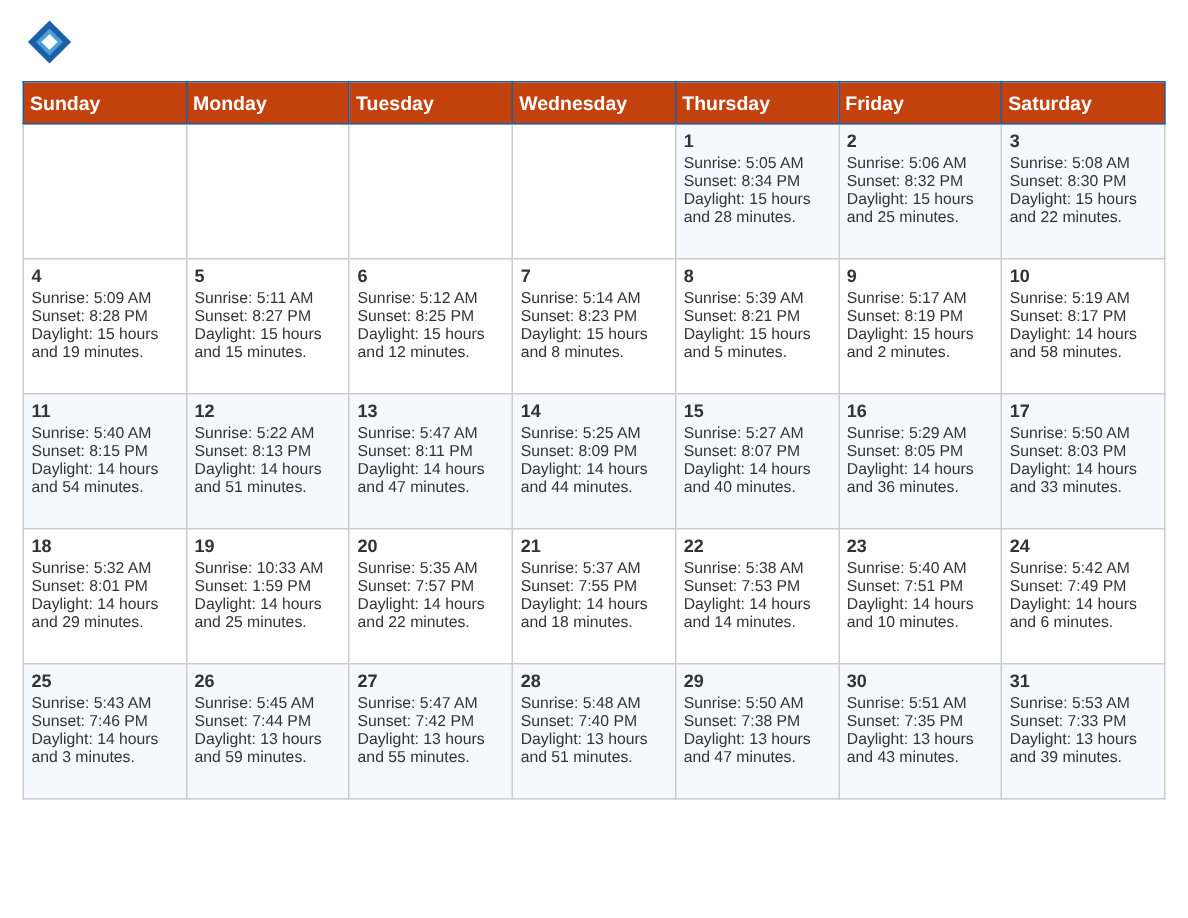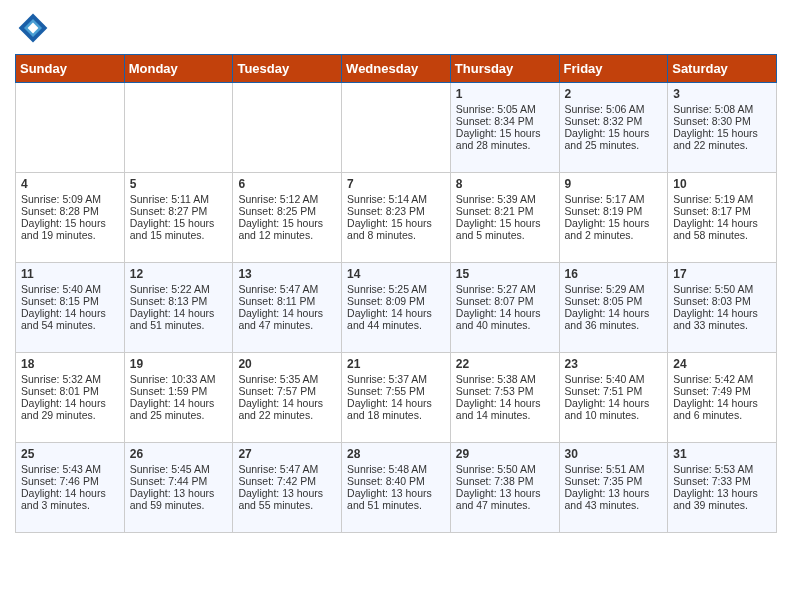--- a/index.html
+++ b/index.html
@@ -317,21 +317,21 @@
         <td>
           <span class="day-num">27</span>
           <div>Sunrise: 5:47 AM</div>
           <div>Sunset: 7:42 PM</div>
           <div>Daylight: 13 hours</div>
           <div>and 55 minutes.</div>
         </td>
         <td>
           <span class="day-num">28</span>
           <div>Sunrise: 5:48 AM</div>
-          <div>Sunset: 8:40 PM</div>
+          <div>Sunset: 7:40 PM</div>
           <div>Daylight: 13 hours</div>
           <div>and 51 minutes.</div>
         </td>
         <td>
           <span class="day-num">29</span>
           <div>Sunrise: 5:50 AM</div>
           <div>Sunset: 7:38 PM</div>
           <div>Daylight: 13 hours</div>
           <div>and 47 minutes.</div>
         </td>

